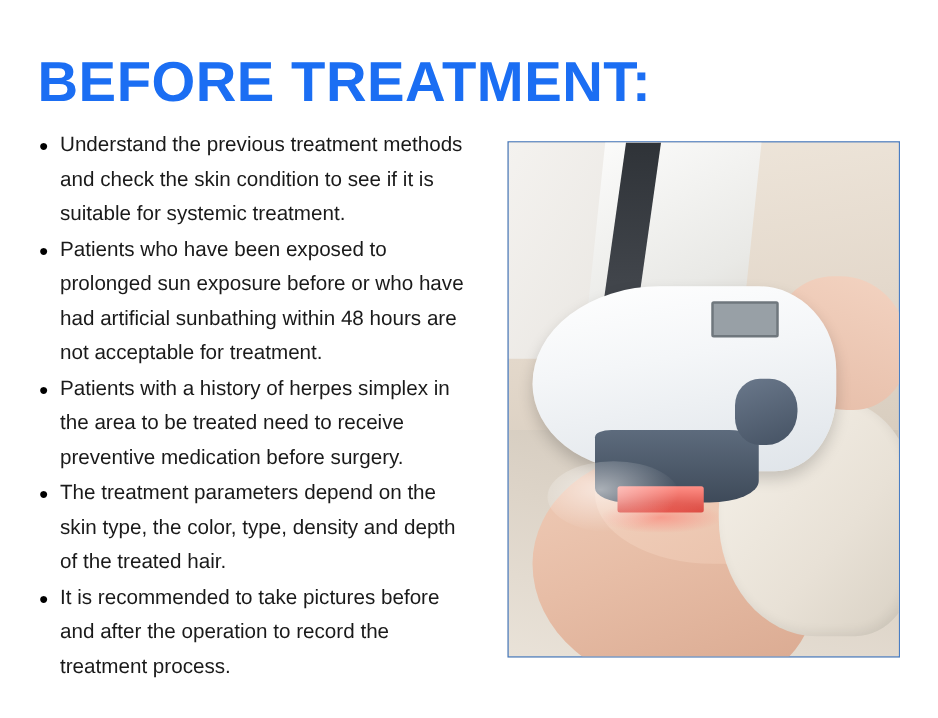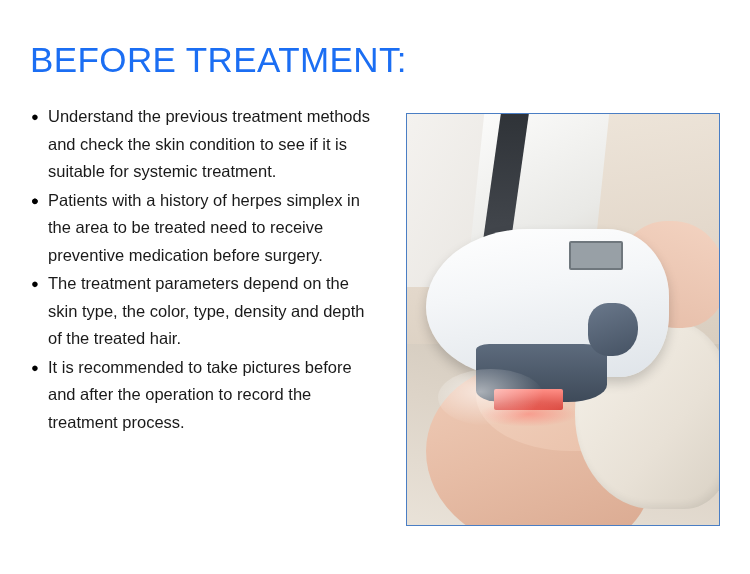--- a/index.html
+++ b/index.html
@@ -16,22 +16,22 @@
   .page {
     position: relative;
     width: 750px;
     height: 574px;
     box-sizing: border-box;
   }
   .heading {
     position: absolute;
     left: 30px;
     top: 40px;
-    font-size: 35px;
-    font-weight: normal;
+    font-size: 45px;
+    font-weight: bold;
     color: #1b6ef3;
     letter-spacing: 0.4px;
     white-space: nowrap;
   }
   .content {
     position: absolute;
     left: 30px;
     top: 103px;
     width: 350px;
   }
@@ -220,20 +220,21 @@
 
   <div class="heading">BEFORE TREATMENT:</div>
 
   <div class="content">
     <p class="bullet-item">
       <span class="dot">●</span>
       <span>Understand the previous treatment methods and check the skin condition to see if it is suitable for systemic treatment.</span>
     </p>
     <p class="bullet-item">
       <span class="dot">●</span>
+      <span>Patients who have been exposed to prolonged sun exposure before or who have had artificial sunbathing within 48 hours are not acceptable for treatment.</span>
     </p>
     <p class="bullet-item">
       <span class="dot">●</span>
       <span>Patients with a history of herpes simplex in the area to be treated need to receive preventive medication before surgery.</span>
     </p>
     <p class="bullet-item">
       <span class="dot">●</span>
       <span>The treatment parameters depend on the skin type, the color, type, density and depth of the treated hair.</span>
     </p>
     <p class="bullet-item">

